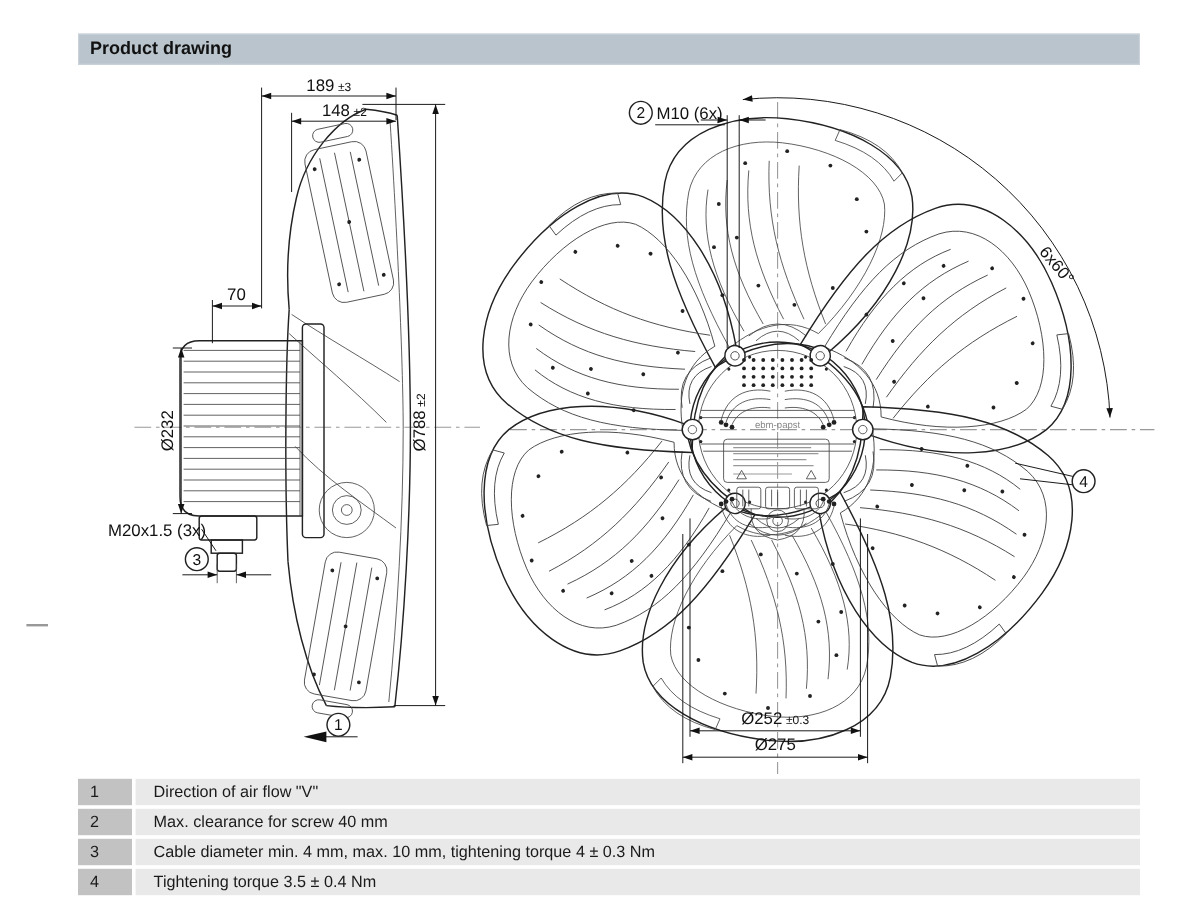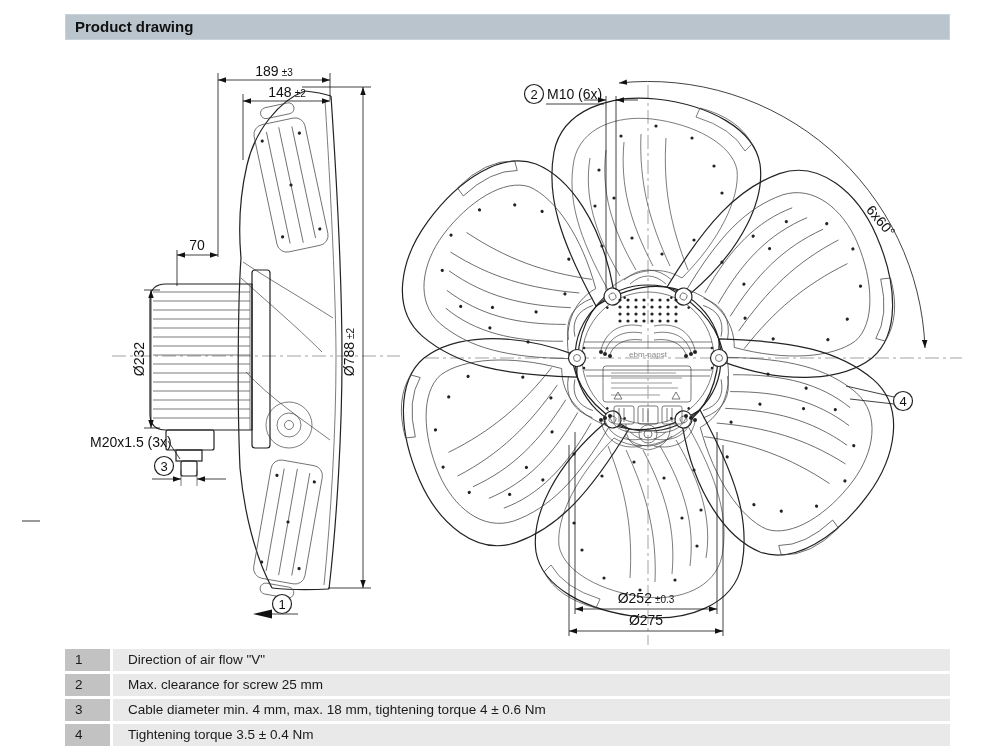--- a/index.html
+++ b/index.html
@@ -1,18 +1,18 @@
 <!DOCTYPE html>
 <html><head>
 <meta charset="utf-8">
 <style>
   html,body{margin:0;padding:0;background:#fff;}
   .page{position:relative;width:1000px;height:755px;background:#fff;overflow:hidden;
         font-family:"Liberation Sans",sans-serif;color:#1a1a1a;}
-  .titlebar{position:absolute;left:65px;top:14px;width:885px;height:26px;
+  .titlebar{position:absolute;left:65px;top:28px;width:885px;height:26px;
         background:#b9c4cc;border:1px solid #cad3d9;box-sizing:border-box;
         font-size:15px;font-weight:bold;line-height:24px;padding-left:9px;color:#111;}
   .drawing-svg{position:absolute;left:0;top:0;width:1000px;height:755px;}
   .legend{position:absolute;left:65px;top:649px;width:885px;}
   .legend .row{display:flex;height:22px;margin-bottom:3px;font-size:13.5px;}
   .legend .num{width:45px;background:#c2c2c2;line-height:22px;padding-left:10px;box-sizing:border-box;}
   .legend .gap{width:3px;background:#fff;}
   .legend .desc{flex:1;background:#e9e9e9;line-height:22px;padding-left:15px;}
   
   .ln{stroke:#222;fill:none;stroke-width:1.2;}
@@ -335,26 +335,26 @@
 
   <div class="legend">
     <div class="row">
       <div class="num">1</div>
       <div class="gap"></div>
       <div class="desc">Direction of air flow "V"</div>
     </div>
     <div class="row">
       <div class="num">2</div>
       <div class="gap"></div>
-      <div class="desc">Max. clearance for screw 25 mm</div>
+      <div class="desc">Max. clearance for screw 40 mm</div>
     </div>
     <div class="row">
       <div class="num">3</div>
       <div class="gap"></div>
-      <div class="desc">Cable diameter min. 4 mm, max. 18 mm, tightening torque 4 ± 0.6 Nm</div>
+      <div class="desc">Cable diameter min. 4 mm, max. 10 mm, tightening torque 4 ± 0.3 Nm</div>
     </div>
     <div class="row">
       <div class="num">4</div>
       <div class="gap"></div>
       <div class="desc">Tightening torque 3.5 ± 0.4 Nm</div>
     </div>
   </div>
 
 </div>
 

